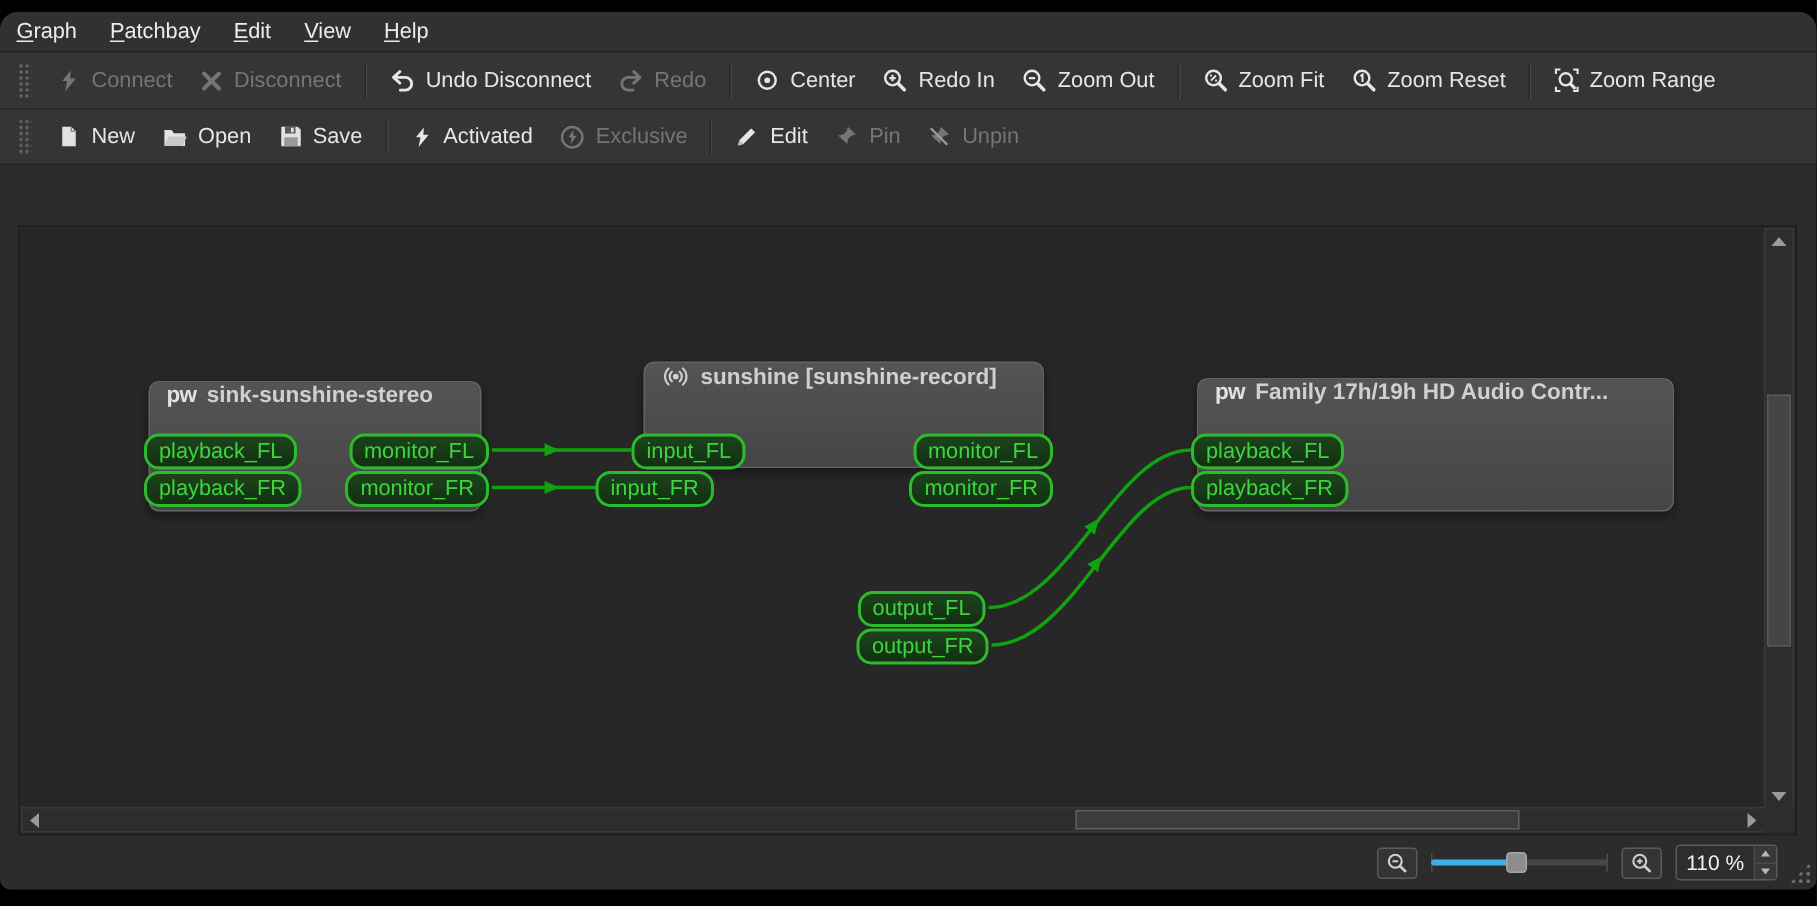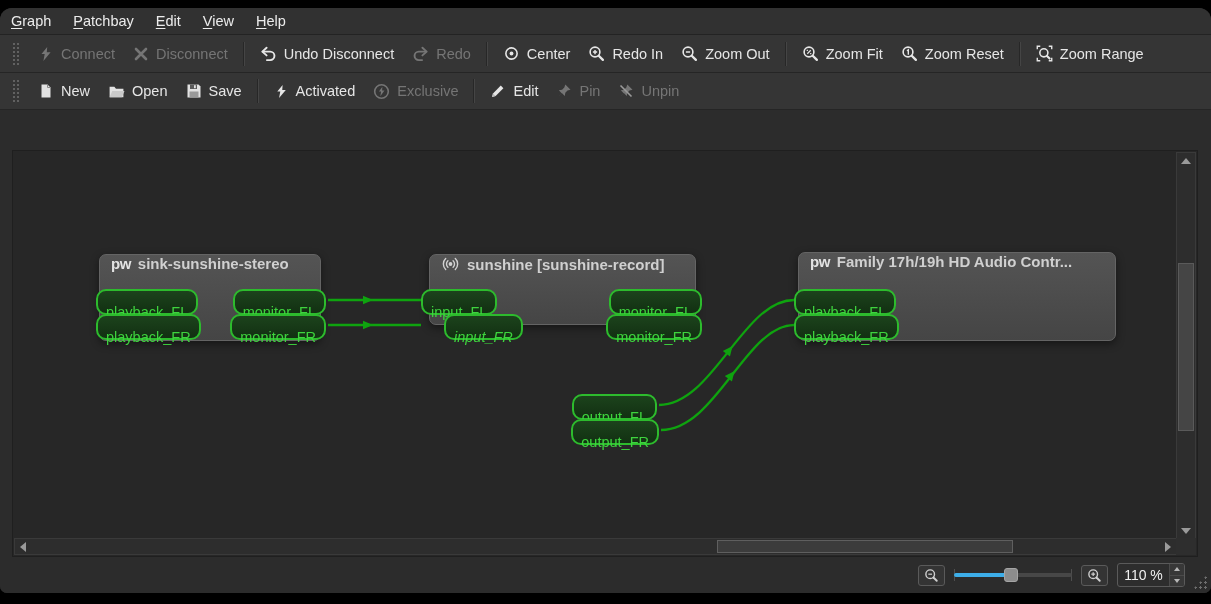--- a/index.html
+++ b/index.html
@@ -37,21 +37,21 @@
 
   
   .canvas { position:absolute; left:12px; top:142px; width:1186px; height:407px; background:#272727; border:1px solid #1f1f1f; }
   .connections { position:absolute; left:0; top:0; }
 
   .node { position:absolute; background:linear-gradient(#545454, #454545); border:1px solid #646464;
           border-radius:7px; box-shadow:0 3px 8px rgba(0,0,0,.45); }
   .node-title { display:flex; align-items:center; gap:7px; padding:0 11px; color:#d0d0d0; font-weight:bold; font-size:15px; white-space:nowrap; overflow:hidden; }
   .pw-glyph { color:#e2e2e2; font-weight:bold; font-size:15px; letter-spacing:-0.5px; }
 
-  .port { position:absolute; height:24px; line-height:20px; padding:11px 8px; white-space:nowrap;
+  .port { position:absolute; height:24px; line-height:20px; padding:0 8px; white-space:nowrap;
           border:2px solid #2dbb2d; border-radius:10px; color:#3ed43e; font-size:14.5px;
           background:linear-gradient(#1c431c, #123012); }
 
   
   .vscroll { position:absolute; right:1px; top:1px; width:20px; height:387px; background:#2d2d2d; border:1px solid #3a3a3a; }
   .hscroll { position:absolute; left:1px; bottom:1px; height:17px; width:1163px; background:#2d2d2d; border:1px solid #3a3a3a; }
   .sb-corner { position:absolute; right:1px; bottom:1px; width:20px; height:17px; background:#2e2e2e; }
   .v-thumb { position:absolute; left:1px; top:110px; width:16px; height:168px; background:#454545; border:1px solid #5a5a5a; }
   .h-thumb { position:absolute; top:1px; left:702px; width:296px; height:13px; background:#3c3c3c; border:1px solid #5f5f5f; }
   .sb-arrow { position:absolute; width:16px; height:15px; display:flex; align-items:center; justify-content:center; }
@@ -279,31 +279,31 @@
       <div class="node-title">
         <span class="pw-glyph">pw</span>
         <span>sink-sunshine-stereo</span>
       </div>
     </div>
     <div class="port" style="left:83px; top:138px;">playback_FL</div>
     <div class="port" style="left:83px; top:163px;">playback_FR</div>
     <div class="port" style="right:871px; top:138px;">monitor_FL</div>
     <div class="port" style="right:871px; top:163px;">monitor_FR</div>
 
-    <div class="node" style="left:416px; top:103px; width:267px; height:71px;">
+    <div class="node" style="left:416px; top:90px; width:267px; height:71px;">
       <div class="node-title">
         <svg width="19" height="18" viewBox="0 0 18 18">
             <circle cx="9" cy="9" r="1.9" fill="#d2d2d2"></circle>
             <path d="M6.4 5.8 a4.3 4.3 0 0 0 0 6.4 M4.2 3.6 a7.4 7.4 0 0 0 0 10.8 M11.6 5.8 a4.3 4.3 0 0 1 0 6.4 M13.8 3.6 a7.4 7.4 0 0 1 0 10.8" stroke="#d2d2d2" stroke-width="1.4" fill="none" stroke-linecap="round"></path>
           </svg>
         <span>sunshine [sunshine-record]</span>
       </div>
     </div>
     <div class="port" style="left:408px; top:138px;">input_FL</div>
-    <div class="port" style="left:431px; top:163px;font-style:italic;">input_FR</div>
+    <div class="port" style="left:384px; top:163px;">input_FR</div>
     <div class="port" style="right:495px; top:138px;">monitor_FL</div>
     <div class="port" style="right:495px; top:163px;">monitor_FR</div>
 
     <div class="node" style="left:785px; top:101px; width:318px; height:89px;">
       <div class="node-title">
         <span class="pw-glyph">pw</span>
         <span>Family 17h/19h HD Audio Contr...</span>
       </div>
     </div>
     <div class="port" style="left:781px; top:138px;">playback_FL</div>

